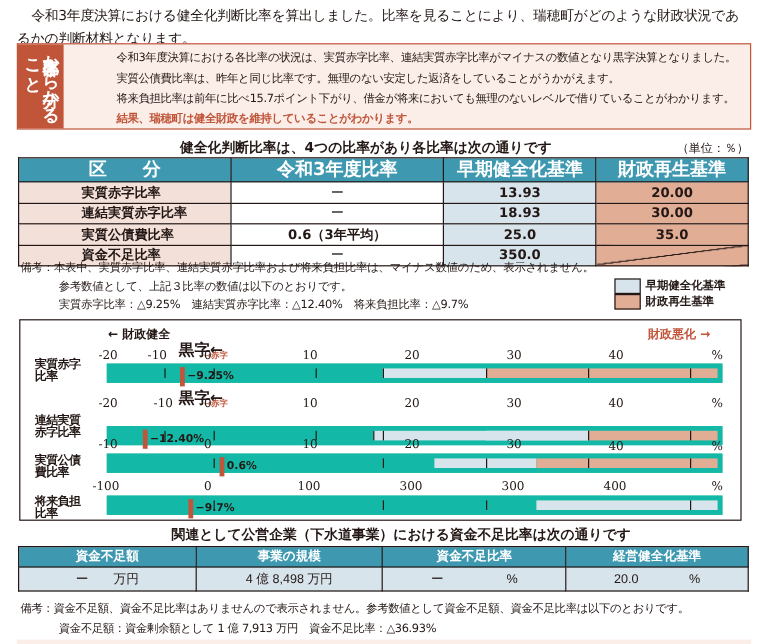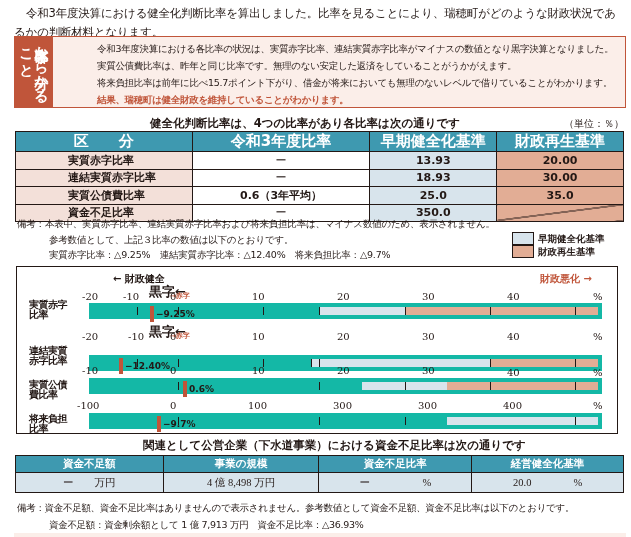--- a/index.html
+++ b/index.html
@@ -35,36 +35,36 @@
   .t1 td.rebuild { background: #e2ad95; }
   .t1 td.diag { background: #e2ad95 linear-gradient(to top left, transparent 48%, #231815 49%, #231815 51%, transparent 52%); }
 
   .note1 { position: absolute; left: 17px; top: 216px; font-size: 9.5px; line-height: 15.5px; letter-spacing: -0.2px; }
   .note1 .indent { padding-left: 32px; }
   .legend { position: absolute; left: 512px; top: 232px; font-size: 9.5px; font-weight: bold; line-height: 13px; }
   .legend .row { display: flex; align-items: center; gap: 4px; }
   .legend .sw { width: 22px; height: 13px; border: 1px solid #231815; }
 
   .chart { position: absolute; left: 16px; top: 266px; width: 602px; height: 168px; border: 1px solid #231815; }
-  .chart .lbl-good { position: absolute; left: 96px; top: 5px; font-size: 10px; font-weight: bold; }
+  .chart .lbl-good { position: absolute; left: 73px; top: 5px; font-size: 10px; font-weight: bold; }
   .chart .lbl-bad { position: absolute; left: 523px; top: 5px; font-size: 10px; font-weight: bold; color: #c0553a; }
   .rowlabel { position: absolute; left: 12px; font-size: 10px; font-weight: bold; line-height: 10px; letter-spacing: -0.5px; }
   .axis { position: absolute; font-family: "DejaVu Serif", serif; font-size: 10px; color: #231815; }
   .bar { position: absolute; height: 16px; border: 4px solid #14b8a6; background: #14b8a6; }
   .seg { position: absolute; top: 0; bottom: 0; }
   .tick { position: absolute; top: 0; bottom: 0; width: 1px; background: #231815; }
   .marker { position: absolute; width: 4px; height: 16px; top: -1px; background: #c0553a; }
   .val { position: absolute; top: 2px; font-size: 9px; font-weight: bold; }
   .kuro { position: absolute; font-size: 13px; font-weight: bold; }
   .aka { position: absolute; font-size: 7px; font-weight: bold; color: #c0553a; }
 
   .t2-title { position: absolute; left: 143px; top: 438px; font-size: 11.5px; font-weight: bold; }
   .t2 { left: 15px; top: 455px; width: 609px; font-size: 10.5px; }
   .t2 th { background: #3e99b0; color: #fff; height: 17px; border: 1px solid #231815; font-weight: bold; margin-left: 34px; }
-  .t2 td { background: #d8e4ec; border: 1px solid #231815; height: 20px; text-align: center; font-family: Liberation Serif, serif; }
+  .t2 td { background: #d8e4ec; border: 1px solid #231815; height: 20px; text-align: center; font-family: Liberation Sans, sans-serif; }
   .note2 { position: absolute; left: 17px; top: 499px; font-size: 9.5px; line-height: 17px; letter-spacing: -0.3px; }
   .note2 .indent { padding-left: 32px; }
   .bottom-band { position: absolute; left: 14px; top: 533px; width: 612px; height: 4px; background: #fbeee9; }
 </style>
 </head>
 <body>
 
 <p class="intro">令和3年度決算における健全化判断比率を算出しました。比率を見ることにより、瑞穂町がどのような財政状況であるかの判断材料となります。</p>
 
 <div class="summary">

